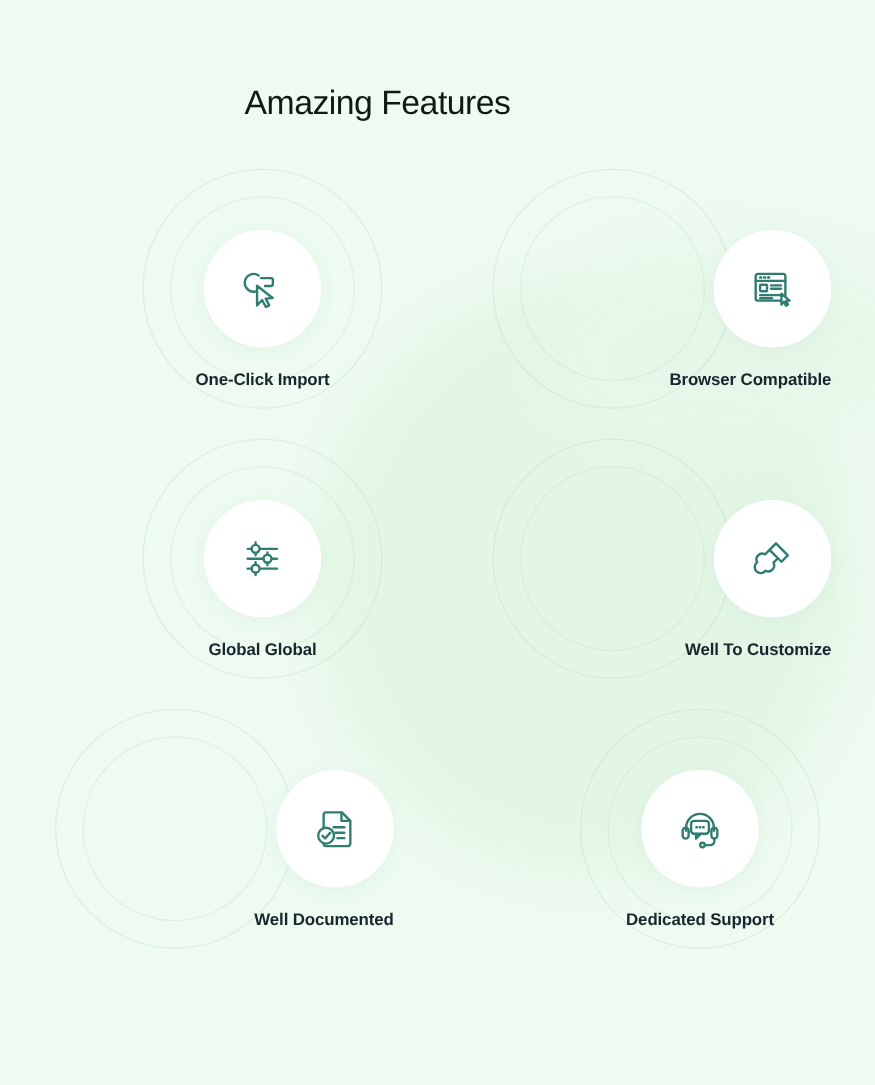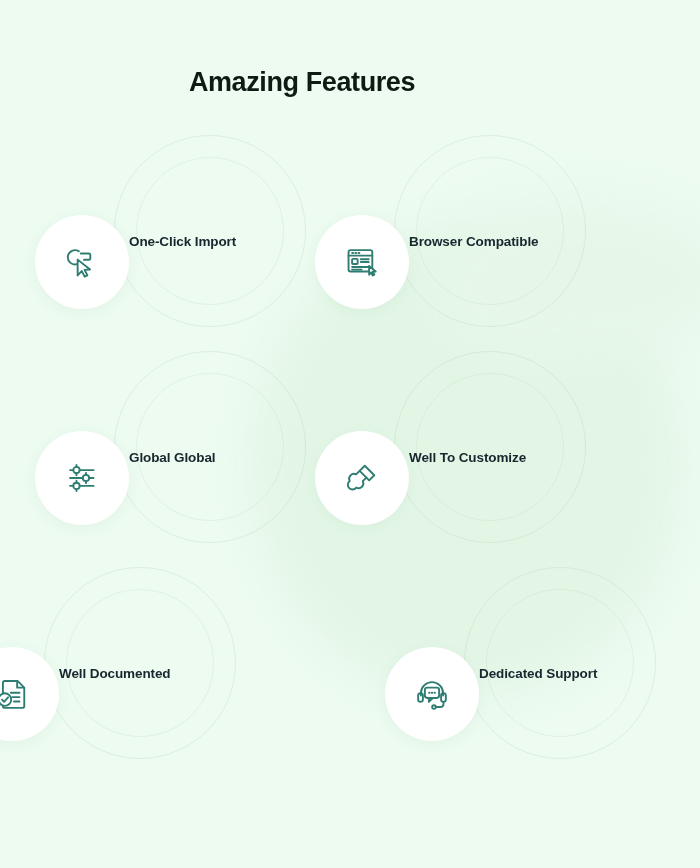--- a/index.html
+++ b/index.html
@@ -45,48 +45,48 @@
   }
 
   
   #page-title {
     position: absolute;
     top: 49px;
     left: 0;
     width: 604px;
     text-align: center;
     font-size: 27px;
-    font-weight: bold;
+    font-weight: normal;
     letter-spacing: -0.4px;
     color: #0e1a13;
     z-index: 3;
   }
 
   
   #feature-grid {
     position: absolute;
     top: 124px;
     left: 0;
     width: 700px;
     z-index: 2;
     display: grid;
     grid-template-columns: 350px 350px;
     grid-template-rows: 216px 216px 216px;
   }
 
   .feature-cell {
     position: relative;
     display: flex;
-    flex-direction: row;
+    flex-direction: column;
     align-items: center;
     justify-content: flex-start;
   }
   
   .feature-cell.col-left  { padding-left: 0px;  transform: translateX(35px); }
-  .feature-cell.col-right { padding-left: 0px;  transform: translateX(-35px); }
+  .feature-cell.col-right { padding-left: 0px;  transform: translateX(-35px); align-items: flex-end; }
 
   .rings {
     position: absolute;
     top: 0;
     left: 50%;
     width: 0;
     height: 0;
     pointer-events: none;
   }
   .ring {

